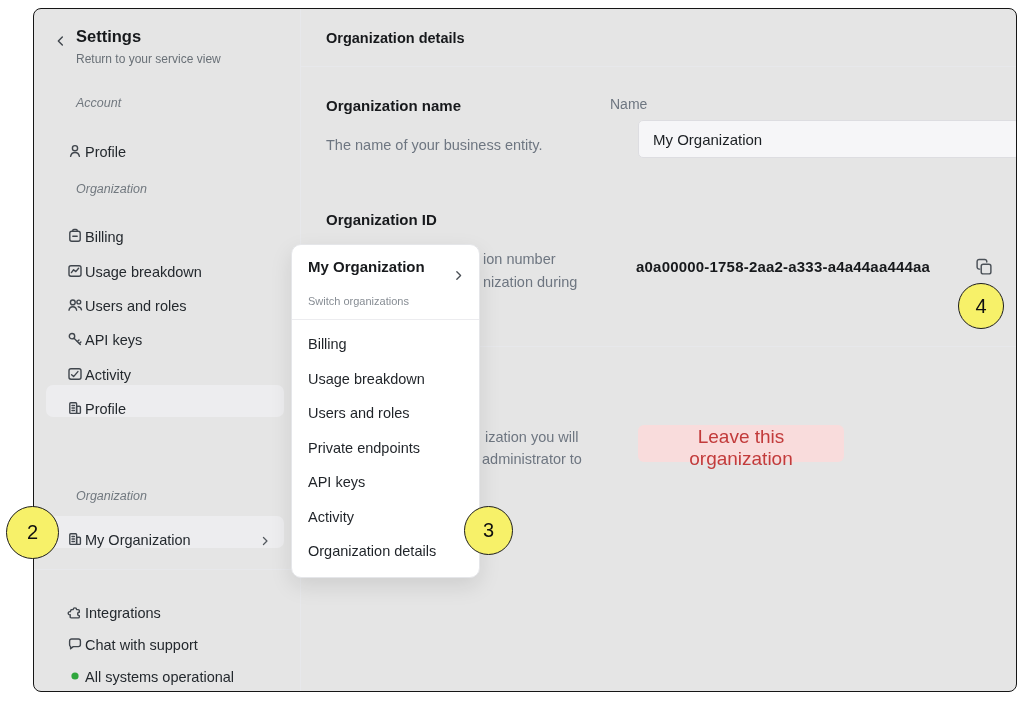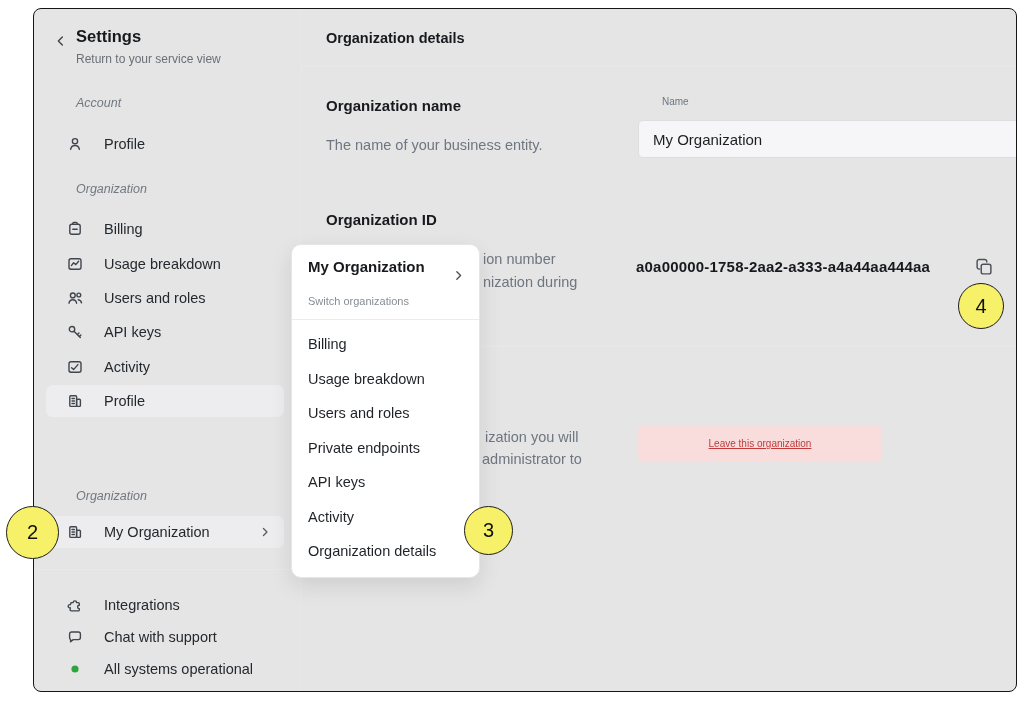--- a/index.html
+++ b/index.html
@@ -14,46 +14,46 @@
     border:1.5px solid #161616; border-radius:8px; background:#e5e5e5; overflow:hidden;
   }
   
   .v-divider { position:absolute; left:266px; top:0; width:1px; height:100%; background:#e7e8eb; }
   .sb-back { position:absolute; left:19px; top:24px; width:16px; height:16px; cursor:pointer; }
   .sb-title { position:absolute; left:42px; top:18px; font-size:16.5px; font-weight:700; color:#17191c; }
   .sb-sub { position:absolute; left:42px; top:43px; font-size:12px; color:#697077; }
   .side-label { position:absolute; left:42px; font-size:12.5px; color:#71787f;font-style:italic; }
   .side-item {
     position:absolute; left:12px; width:238px; height:32px;
-    display:flex; align-items:center; gap:20px; padding-left:20px;
+    display:flex; align-items:flex-end; gap:1px; padding-left:20px;
     border-radius:7px; cursor:pointer;
   }
   .side-item.active { background:#ededef; }
   .side-item .lbl { font-size:14.5px; color:#24292e; white-space:nowrap; }
   .icn { width:18px; height:18px; display:flex; flex:0 0 18px; }
   .row-chev { margin-left:auto; margin-right:12px; display:flex; }
   .side-divider { position:absolute; left:0; top:560px; width:266px; height:1px; background:#e7e8eb; }
   
   .main-header { position:absolute; left:292px; top:21px; font-size:14.5px; font-weight:700; color:#17191c; }
   .main-hr { position:absolute; left:267px; right:0; height:1px; background:#e7e8eb; }
   .sec-heading { position:absolute; font-size:15px; font-weight:700; color:#17191c; }
   .sec-desc { position:absolute; font-size:14.5px; color:#6e7681; }
   .frag { position:absolute; font-size:14.5px; color:#6e7681; white-space:nowrap; }
-  .field-label { position:absolute; left:628px; top:87px; font-size:10px; color:#6e7681; }
+  .field-label { position:absolute; left:576px; top:87px; font-size:14px; color:#6e7681; }
   .name-input {
     position:absolute; left:604px; top:111px; width:382px; height:38px;
     background:#f6f6f8; border:1px solid #dddde1; border-radius:5px;
     padding:0 14px; font-size:15px; color:#1c2024; font-family:inherit;
   }
   .id-value { position:absolute; left:602px; top:249px; font-size:15px; font-weight:700; letter-spacing:.2px; color:#17191c; white-space:nowrap; }
   .copy-btn { position:absolute; left:936px; top:245px; width:28px; height:28px; background:none; border:none; padding:3px; cursor:pointer; }
   .leave-btn {
-    position:absolute; left:604px; top:416px; width:244px; height:37px;
+    position:absolute; left:604px; top:416px; width:206px; height:37px;
     background:#f9dcdc; color:#c23b3b; border:none; border-radius:6px;
-    font-size:10px; font-family:inherit; cursor:pointer;text-decoration:underline;
+    font-size:19px; font-family:inherit; cursor:pointer;
   }
   
   .dropdown {
     position:absolute; left:257px; top:235px; width:189px; background:#fff;
     border:1px solid #e5e6e9; border-radius:10px; z-index:5;
     box-shadow:0 8px 22px rgba(0,0,0,.10); padding-bottom:8px;
   }
   .dd-header { position:relative; padding:13px 16px 12px; border-bottom:1px solid #ececef; cursor:pointer; }
   .dd-title { font-size:15px; font-weight:600; color:#17191c; }
   .dd-sub { font-size:11px; color:#878d94; margin-top:20px; }

